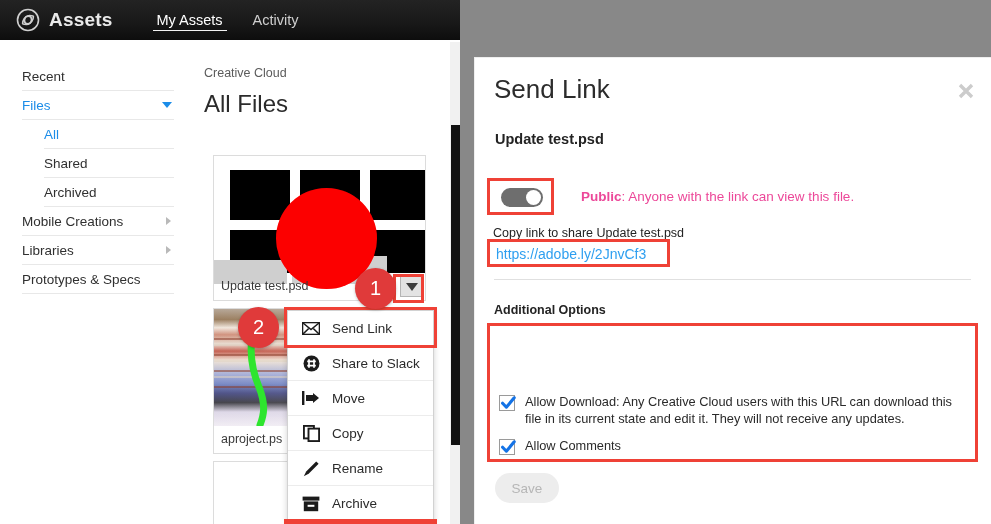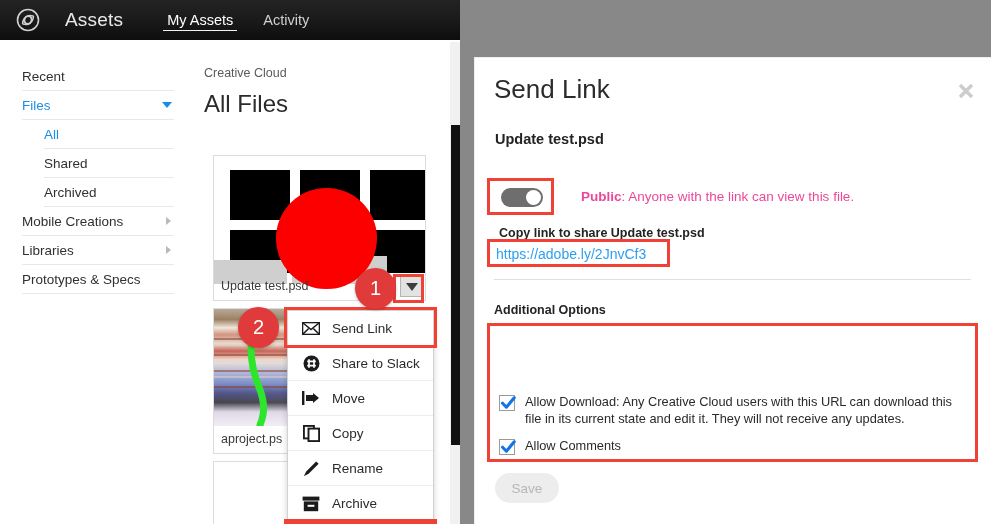--- a/index.html
+++ b/index.html
@@ -14,21 +14,21 @@
 
   
   .app-window { position: absolute; left:0; top:0; width: 460px; height: 524px; background:#fff; overflow:hidden; }
 
   .topbar {
     position:absolute; left:0; top:0; width:460px; height:40px;
     background: linear-gradient(180deg,#232323 0%, #191919 55%, #0d0d0d 100%);
     display:flex; align-items:center;
   }
   .cc-logo { margin-left:16px; width:24px; height:24px; display:block; }
-  .app-title { color:#e9e9e9; font-size:19px; margin-left:25px; font-weight:400; letter-spacing:.2px; }
+  .app-title { color:#e9e9e9; font-size:19px; margin-left:9px; font-weight:700; letter-spacing:.2px; }
   .topnav { margin-left:36px; display:flex; align-items:center; height:40px; }
   .topnav-item {
     color:#cfcfcf; font-size:14.5px; height:40px; display:flex; align-items:center;
     padding:0 8px; margin-right:14px; position:relative; cursor:pointer;
   }
   .topnav-item.active { color:#ffffff; }
   .topnav-item.active:after {
     content:""; position:absolute; left:4px; right:4px; bottom:9px; height:1.5px; background:#f2f2f2;
   }
 
@@ -82,21 +82,21 @@
   .modal-file { position:absolute; left:20px; top:73px; font-size:14.5px; font-weight:bold; color:#232323; }
 
   .ann { position:absolute; border:3px solid #ef4136; }
 
   .toggle-wrap { position:absolute; left:18px; top:126px; width:57px; height:26px; display:flex; align-items:center; justify-content:center; cursor:pointer; }
   .toggle { width:42px; height:19px; border-radius:10px; background:#6e6e6e; position:relative; }
   .toggle .knob { position:absolute; right:2px; top:2px; width:15px; height:15px; border-radius:50%; background:#fff; }
   .public-text { position:absolute; left:84px; top:131px; font-size:13.5px; color:#ec4899;padding-left:22px; }
   .public-text b { font-weight:bold; }
 
-  .copylabel { position:absolute; left:24px; top:168px; font-size:12.5px; font-weight:bold; color:#232323; }
+  .copylabel { position:absolute; left:18px; top:168px; font-size:12.5px; font-weight:normal; color:#232323; }
   .linkbox { position:absolute; left:16px; top:186px; padding:1px 5px; }
   .linktext { font-size:14px; color:#2e9ff0; cursor:pointer;margin-top:44px; }
 
   .divider { position:absolute; left:19px; top:221px; width:477px; height:1px; background:#e0e0e0; }
 
   .addopts { position:absolute; left:19px; top:245px; font-size:12.5px; font-weight:bold; color:#232323; }
 
   .optbox { position:absolute; left:12px; top:265px; width:491px; height:139px; border:3px solid #ef4136; }
   .opt { position:absolute; display:flex; }
   .cb { width:16px; height:16px; border:1px solid #9a9a9a; background:#fff; flex:0 0 16px; margin-top:1px; position:relative; cursor:pointer; }

